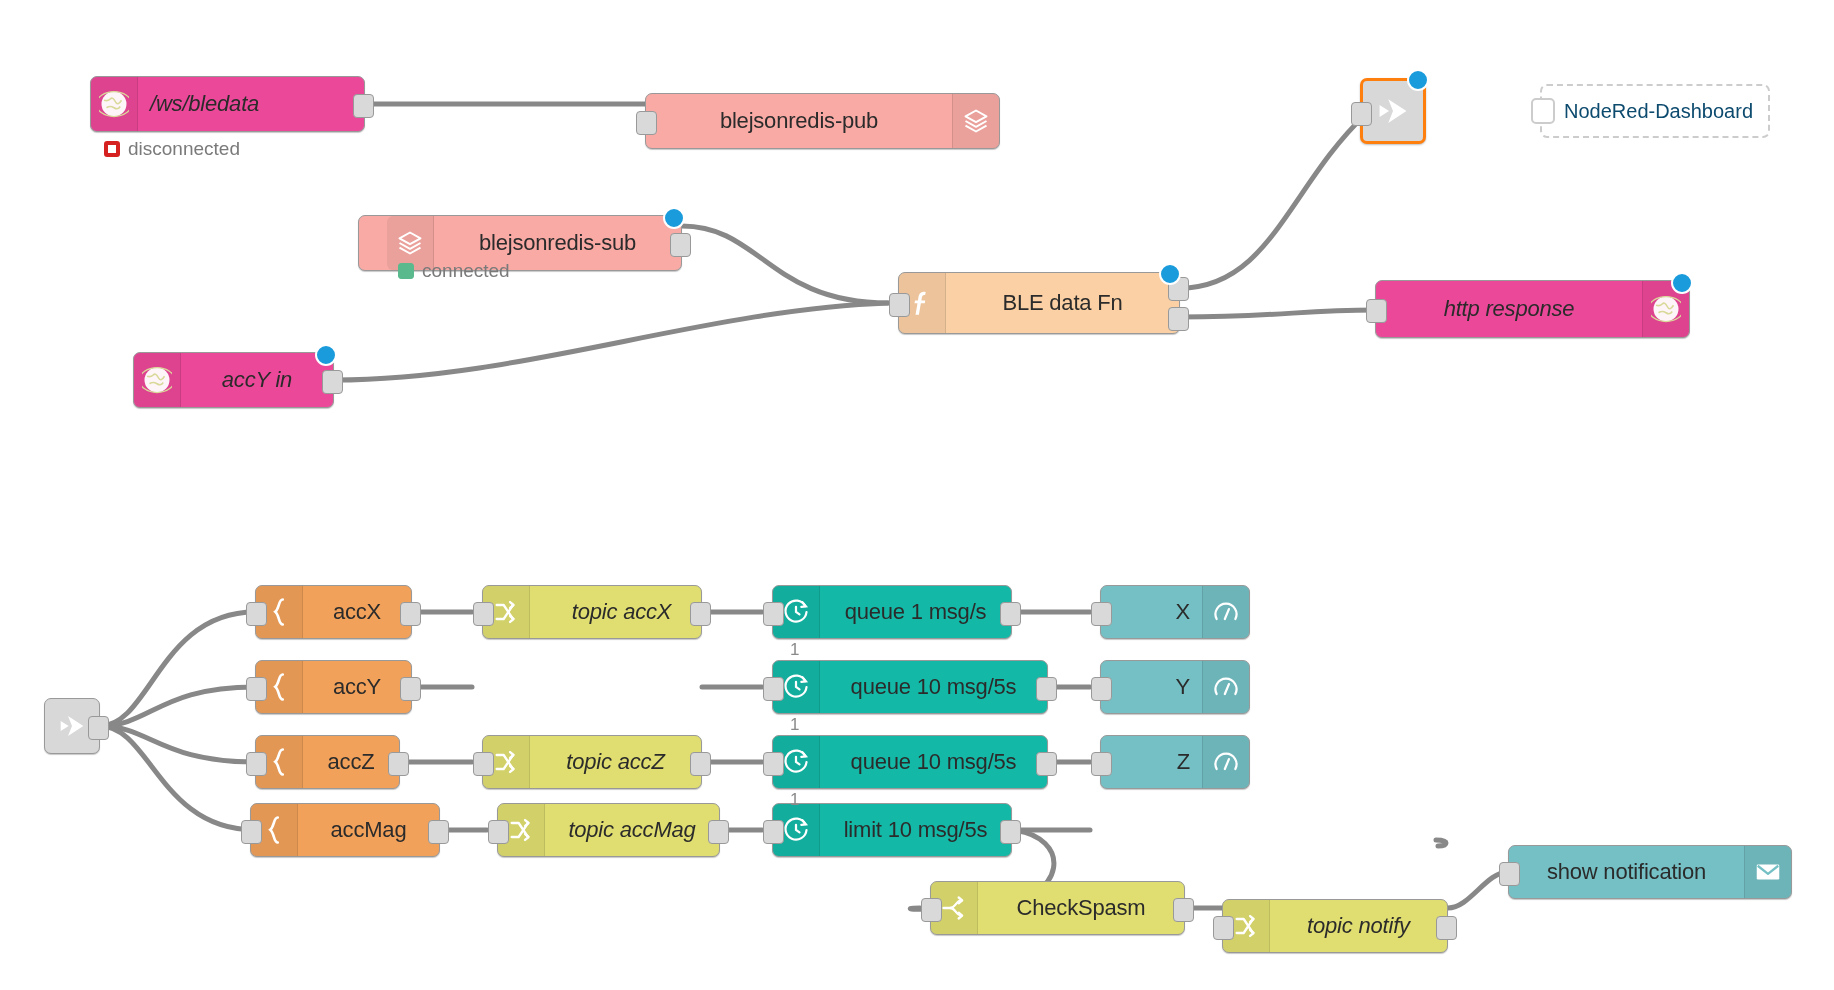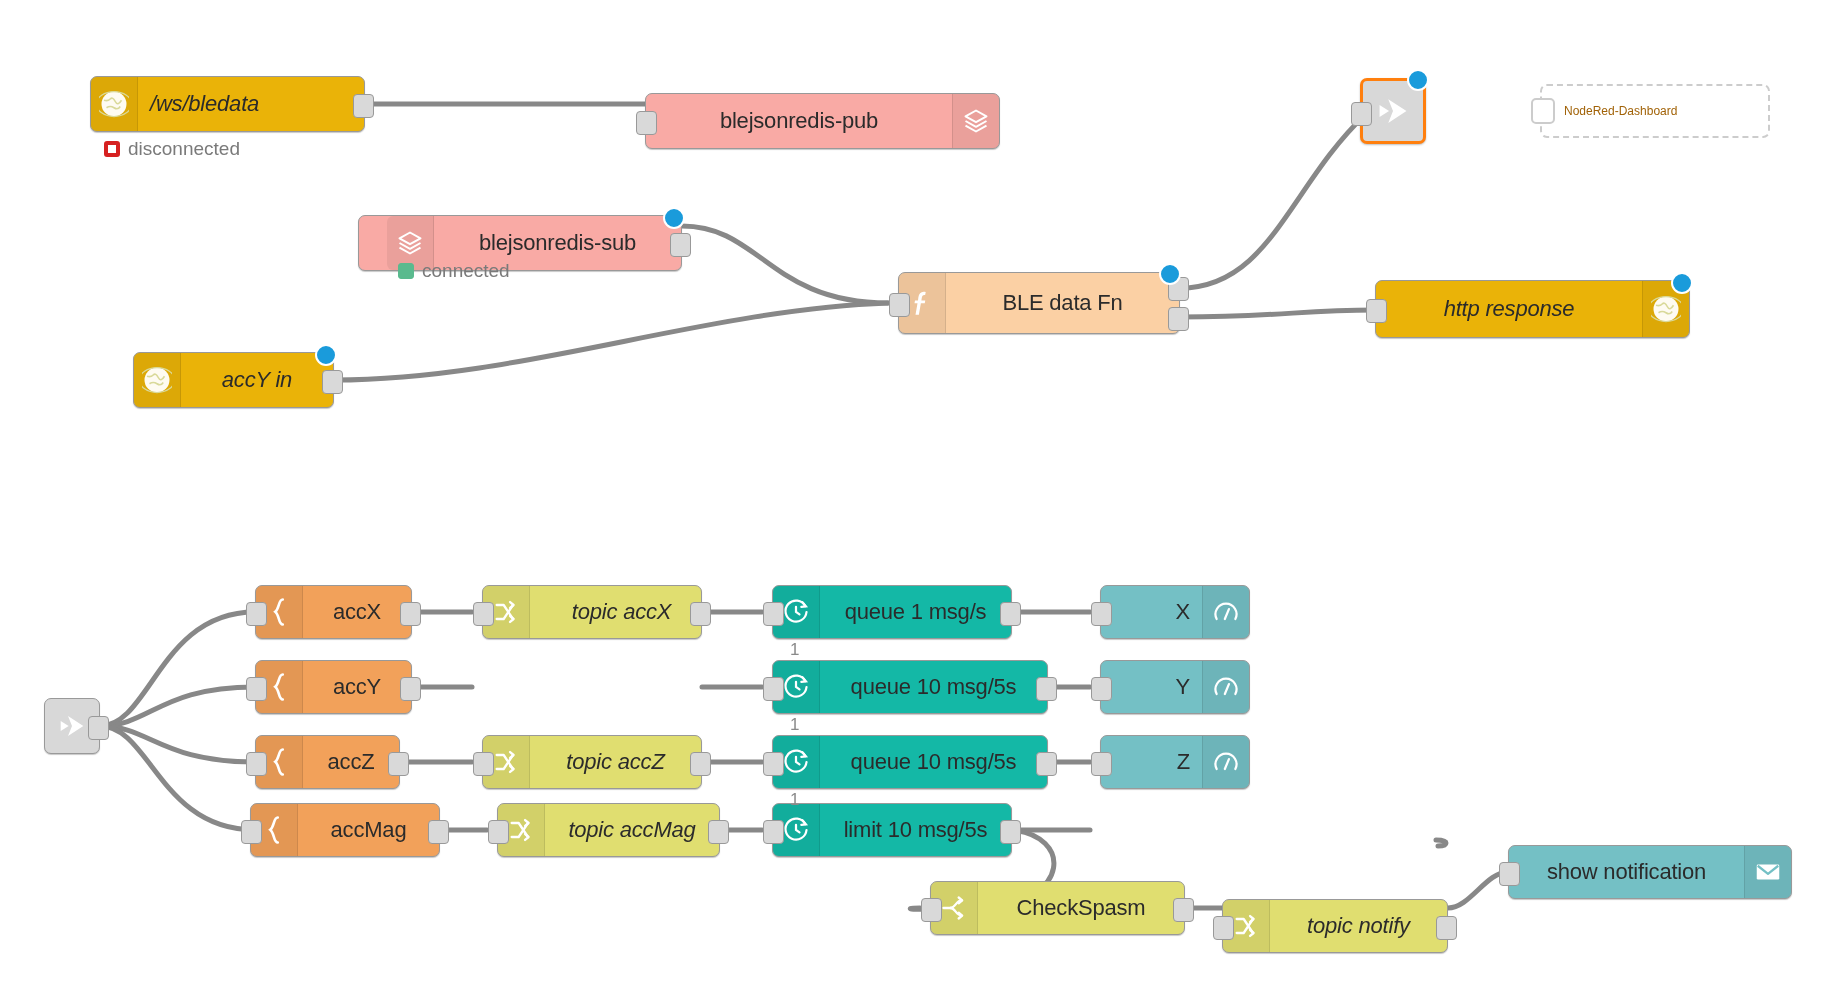--- a/index.html
+++ b/index.html
@@ -59,21 +59,21 @@
     align-items: center;
     justify-content: center;
     background: rgba(0,0,0,0.06);
     position: relative;
   }
   .node .ico.left  { border-radius: 6px 0 0 6px; border-right: 1px solid rgba(0,0,0,0.10); }
   .node .ico.right { border-radius: 0 6px 6px 0; border-left: 1px solid rgba(0,0,0,0.10); }
   .italic .body { font-style: italic; }
 
   
-  .c-yellowgreen { background: #eab308; }
+  .c-yellowgreen { background: #ec4899; }
   .c-red         { background: #f9aaa5; margin-top: 17px; }
   .c-orange-fn   { background: #fbd0a4; }
   .c-orange      { background: #f2a15a; }
   .c-yellow      { background: #e0de70; }
   .c-purple      { background: #14b8a6; }
   .c-teal        { background: #74c0c5; }
   .c-grey        { background: #d8d8d8; }
 
   
   .port {
@@ -140,22 +140,22 @@
     box-sizing: border-box;
     border: 2px dashed #cccccc;
     border-radius: 7px;
     background: transparent;
     display: flex;
     align-items: center;
     z-index: 4;
   }
   .linktarget .ltlabel {
     padding-left: 22px;
-    font-size: 12px;
-    color: #a16207;
+    font-size: 20px;
+    color: #0c4a6e;
     white-space: nowrap;
   }
   .linktarget .ltport {
     position: absolute;
     left: -11px;
     top: 50%;
     transform: translateY(-50%);
     width: 20px;
     height: 22px;
     background: #ffffff;

